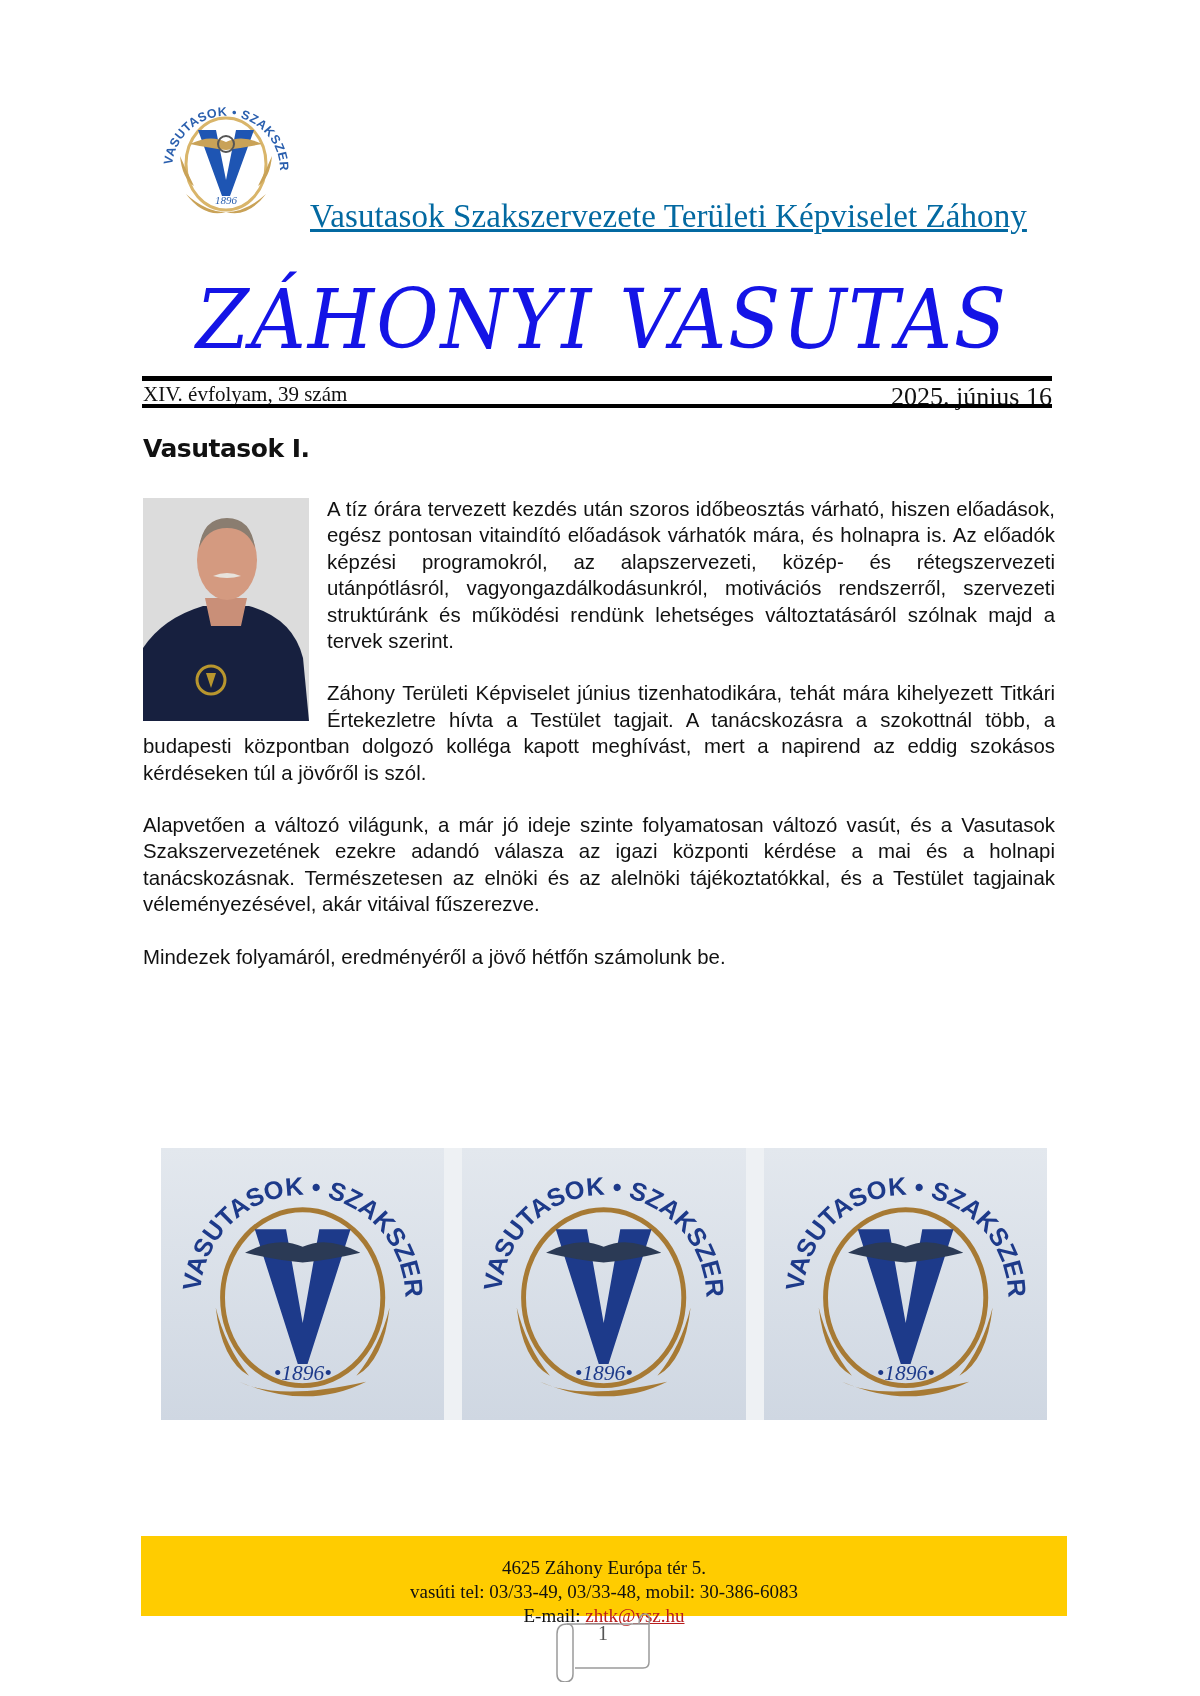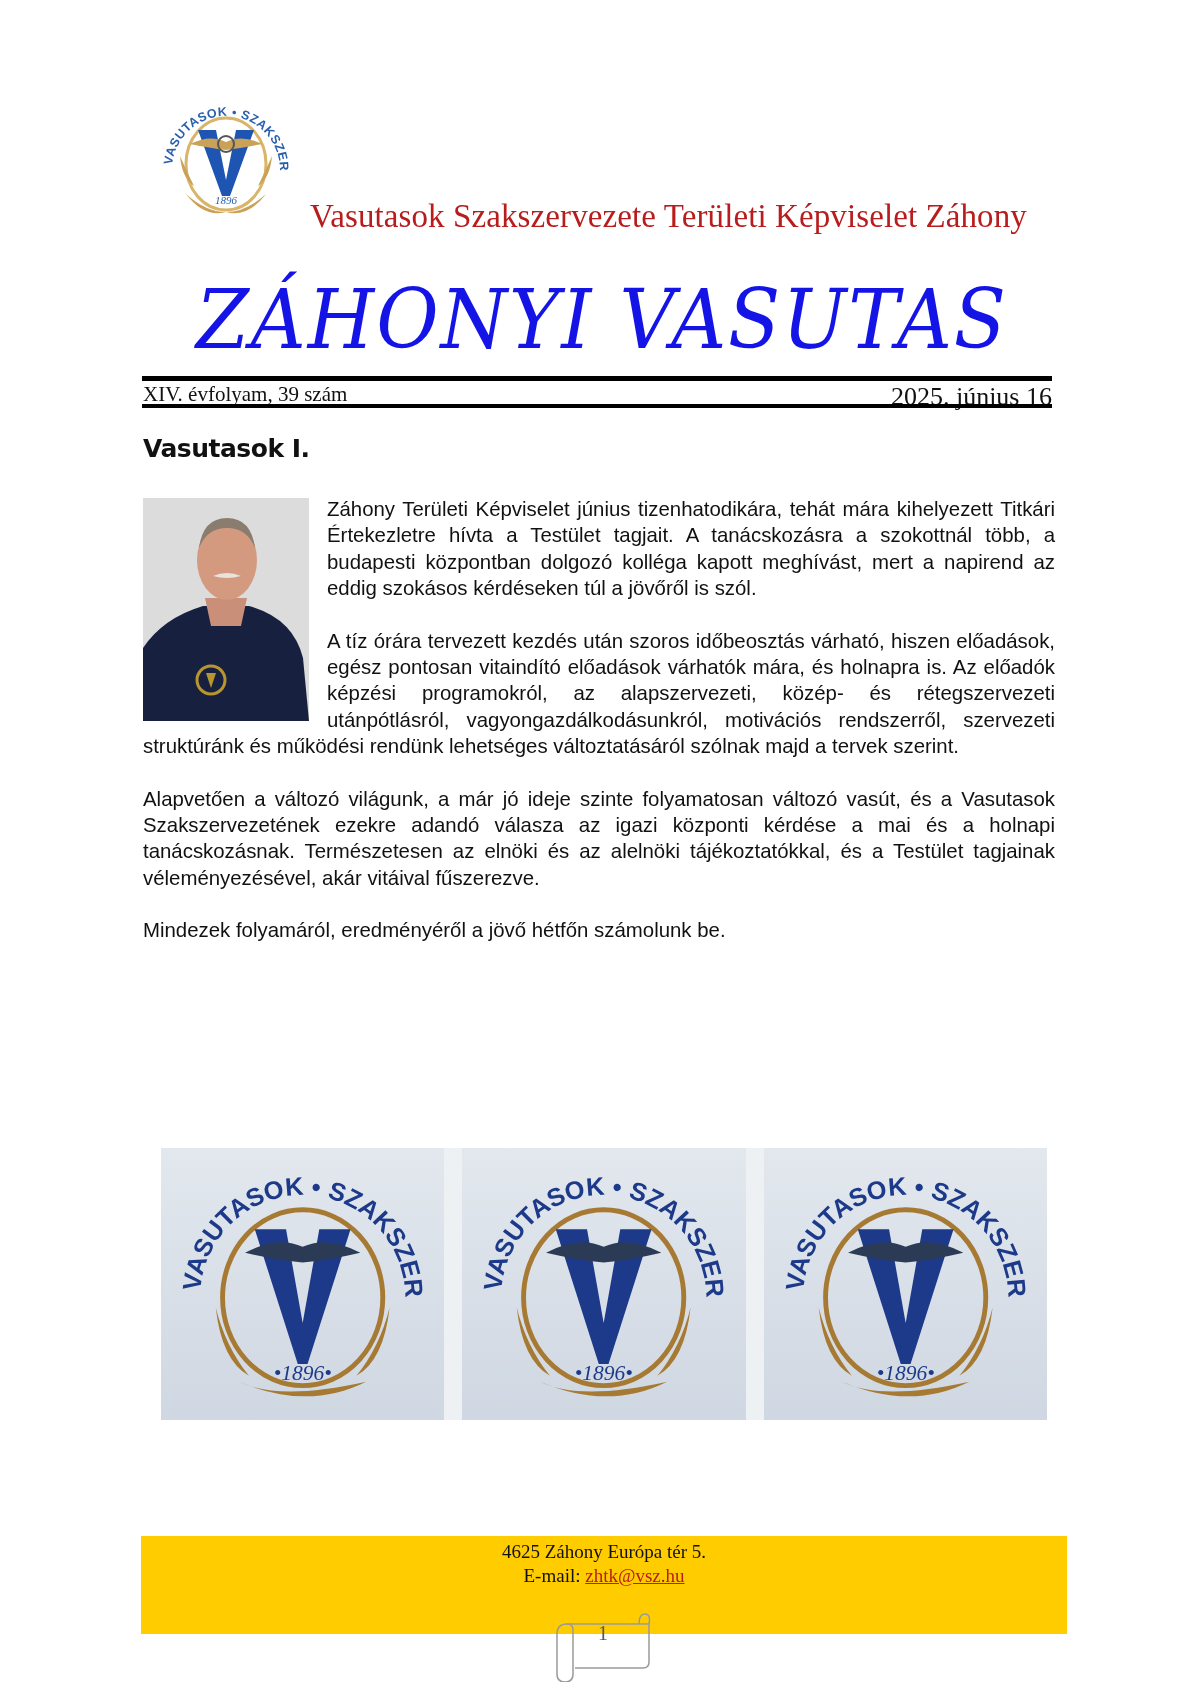--- a/index.html
+++ b/index.html
@@ -1,34 +1,34 @@
 <!DOCTYPE html>
 <html><head>
 <meta charset="utf-8">
 <style>
   html,body{margin:0;padding:0;background:#fff;}
   body{width:1200px;height:1696px;position:relative;overflow:hidden;font-family:"Liberation Sans",sans-serif;color:#111;}
   .abs{position:absolute;}
   #logo{left:150px;top:86px;width:152px;height:140px;}
-  #org{left:310px;top:198px;font-family:"Liberation Serif",serif;font-size:33px;color:#b91c1c;white-space:nowrap;letter-spacing:0.1px;}
+  #org{left:310px;top:198px;font-family:"Liberation Serif",serif;font-size:33px;color:#0369a1;white-space:nowrap;letter-spacing:0.1px;text-decoration:underline;}
   #title{left:196px;top:272px;width:830px;text-align:center;font-family:"DejaVu Serif",serif;font-style:italic;font-size:82px;color:#1414e6;white-space:nowrap;letter-spacing:2px;transform:scaleX(0.93);transform-origin:left top;}
   .rule{left:142px;width:910px;background:#000;}
   #rule1{top:376px;height:5px;}
   #rule2{top:404px;height:4px;}
   #issue{left:143px;top:382px;font-family:Liberation Serif, serif;font-size:21px;}
   #date{right:148px;top:382px;font-family:"Liberation Serif",serif;font-size:26px;}
   #heading{left:143px;top:434px;font-family:"DejaVu Sans",sans-serif;font-weight:bold;font-size:25px;letter-spacing:-0.5px;}
   #article{left:143px;top:496px;width:912px;font-size:20.4px;line-height:26.4px;}
   #article p{margin:0 0 26px 0;text-align:justify;}
   #portrait{float:left;width:166px;height:223px;margin:2px 18px 0 0;background:#dcdcdc;position:relative;overflow:hidden;}
   #sign{text-align:right;margin-top:-14px !important;}
   #strip{left:161px;top:1148px;width:886px;height:272px;background:#d6dde6;display:flex;gap:0;}
   .flag{flex:1;position:relative;background:linear-gradient(180deg,#e3e8ee,#cfd7e2);border-right:18px solid #eef1f4;}
   .flag:last-child{border-right:none;}
-  #footer{left:141px;top:1536px;width:926px;height:98px;background:#ffcc00;text-align:center;font-family:"Liberation Serif",serif;font-size:19px;line-height:24px;padding-top:4px;box-sizing:border-box;color:#111;}
+  #footer{left:141px;top:1536px;width:926px;height:80px;background:#ffcc00;text-align:center;font-family:"Liberation Serif",serif;font-size:19px;line-height:24px;padding-top:20px;box-sizing:border-box;color:#111;}
   #footer a{color:#b91c1c;text-decoration:underline;}
   #pagebox{left:553px;top:1612px;width:104px;height:70px;}
   #pagenum{left:598px;top:1622px;font-family:"Liberation Serif",serif;font-size:20px;color:#555;}
 </style>
 </head>
 <body>
 
 <div id="logo" class="abs">
   <svg width="152" height="140" viewBox="0 0 152 140">
     <defs>
@@ -67,22 +67,22 @@
       <rect width="166" height="223" fill="#dcdcdc"></rect>
       <path d="M0,223 L0,150 Q20,120 60,108 L106,108 Q150,120 160,160 L166,223Z" fill="#17203f"></path>
       <path d="M62,100 L104,100 L98,128 L68,128Z" fill="#c98f78"></path>
       <ellipse cx="84" cy="62" rx="30" ry="40" fill="#d49a80"></ellipse>
       <path d="M56,50 Q60,20 84,20 Q108,20 112,50 Q104,30 84,30 Q64,30 56,50Z" fill="#8a7d70"></path>
       <path d="M70,78 Q84,72 98,78 Q84,82 70,78Z" fill="#e8e3dc"></path>
       <circle cx="68" cy="182" r="14" fill="none" stroke="#b8962e" stroke-width="3"></circle>
       <path d="M63,175 L73,175 L68,190Z" fill="#b8962e"></path>
     </svg>
   </div>
+  <p>A tíz órára tervezett kezdés után szoros időbeosztás várható, hiszen előadások, egész pontosan vitaindító előadások várhatók mára, és holnapra is. Az előadók képzési programokról, az alapszervezeti, közép- és rétegszervezeti utánpótlásról, vagyongazdálkodásunkról, motivációs rendszerről, szervezeti struktúránk és működési rendünk lehetséges változtatásáról szólnak majd a tervek szerint.</p>
   <p>Záhony Területi Képviselet június tizenhatodikára, tehát mára kihelyezett Titkári Értekezletre hívta a Testület tagjait. A tanácskozásra a szokottnál több, a budapesti központban dolgozó kolléga kapott meghívást, mert a napirend az eddig szokásos kérdéseken túl a jövőről is szól.</p>
-  <p>A tíz órára tervezett kezdés után szoros időbeosztás várható, hiszen előadások, egész pontosan vitaindító előadások várhatók mára, és holnapra is. Az előadók képzési programokról, az alapszervezeti, közép- és rétegszervezeti utánpótlásról, vagyongazdálkodásunkról, motivációs rendszerről, szervezeti struktúránk és működési rendünk lehetséges változtatásáról szólnak majd a tervek szerint.</p>
   <p>Alapvetően a változó világunk, a már jó ideje szinte folyamatosan változó vasút, és a Vasutasok Szakszervezetének ezekre adandó válasza az igazi központi kérdése a mai és a holnapi tanácskozásnak. Természetesen az elnöki és az alelnöki tájékoztatókkal, és a Testület tagjainak véleményezésével, akár vitáival fűszerezve.</p>
   <p style="margin-bottom:22px;">Mindezek folyamáról, eredményéről a jövő hétfőn számolunk be.</p>
 </div>
 
 <div id="strip" class="abs">
   <div class="flag">
     <svg width="100%" height="272" viewBox="0 0 290 272" preserveAspectRatio="xMidYMid meet">
       <defs>
           <path id="fp0" d="M40,150 A105,105 0 1,1 250,150"></path>
         </defs>
@@ -129,20 +129,21 @@
           <path d="M234,160 q-10,40 -34,70 q28,-16 34,-70z"></path>
           <path d="M80,236 q40,20 130,0 q-60,30 -130,0z"></path>
         </g>
       <text x="145" y="234" text-anchor="middle" font-family="Liberation Serif, serif" font-style="italic" font-size="22" fill="#1d3a8a">•1896•</text>
     </svg>
   </div>
 </div>
 
 <div id="footer" class="abs">
   <div>4625 Záhony Európa tér 5.</div>
+  <div>vasúti tel: 03/33-49, 03/33-48, mobil: 30-386-6083</div>
   <div><span>E-mail: </span><a>zhtk@vsz.hu</a></div>
 </div>
 
 <svg id="pagebox" class="abs" viewBox="0 0 104 70">
   <path d="M14,12 L96,12 L96,50 Q96,56 90,56 L22,56" fill="none" stroke="#9a9a9a" stroke-width="1.5"></path>
   <path d="M14,12 Q4,12 4,22 L4,62 Q4,70 12,70 Q20,70 20,62 L20,18 Q20,12 14,12Z" fill="none" stroke="#9a9a9a" stroke-width="1.5"></path>
   <path d="M86,12 Q86,2 92,2 Q98,2 96,12" fill="none" stroke="#9a9a9a" stroke-width="1.5"></path>
 </svg>
 <div id="pagenum" class="abs">1</div>
 

